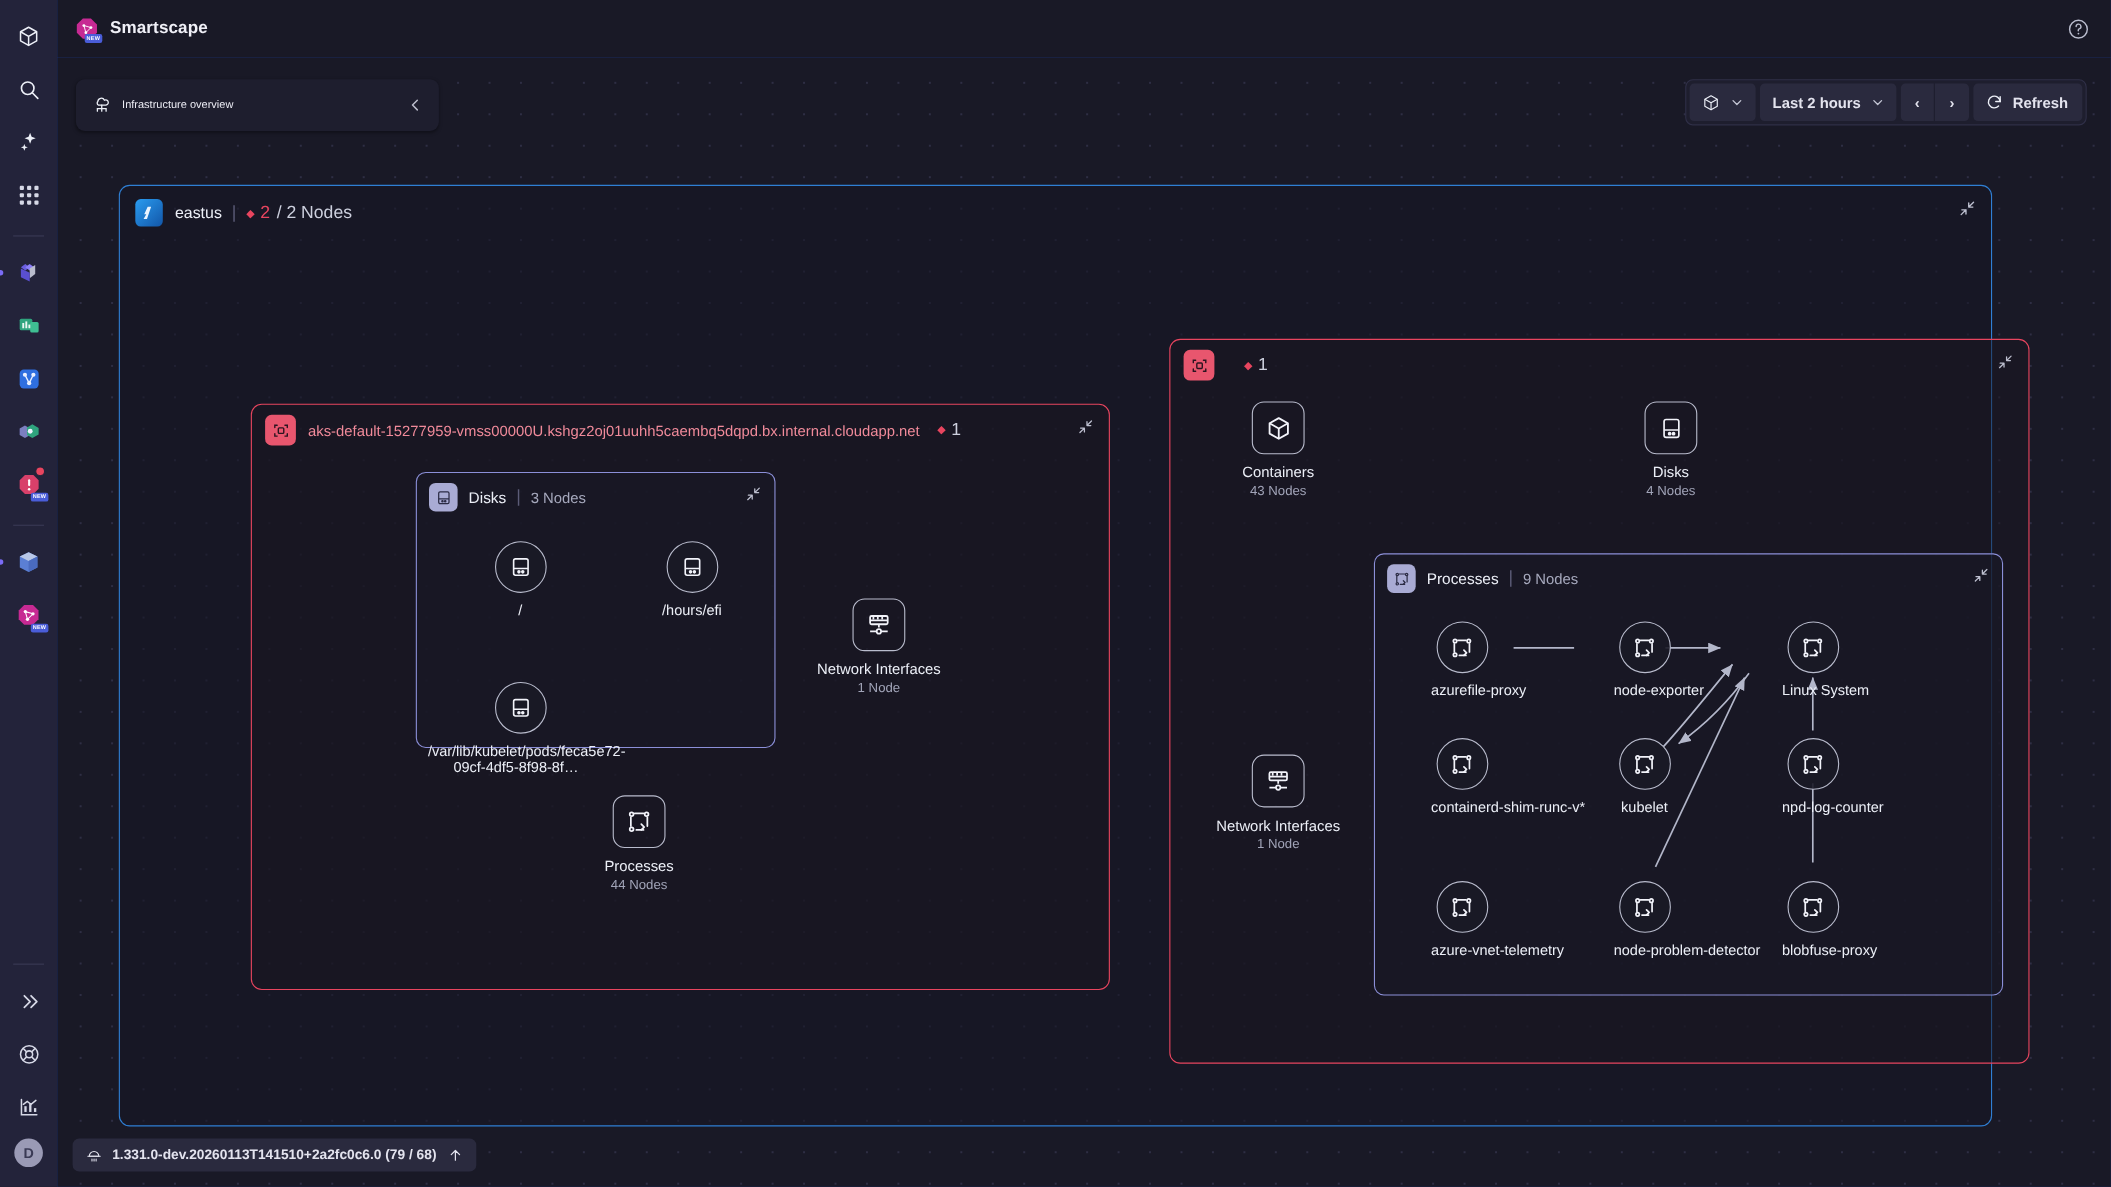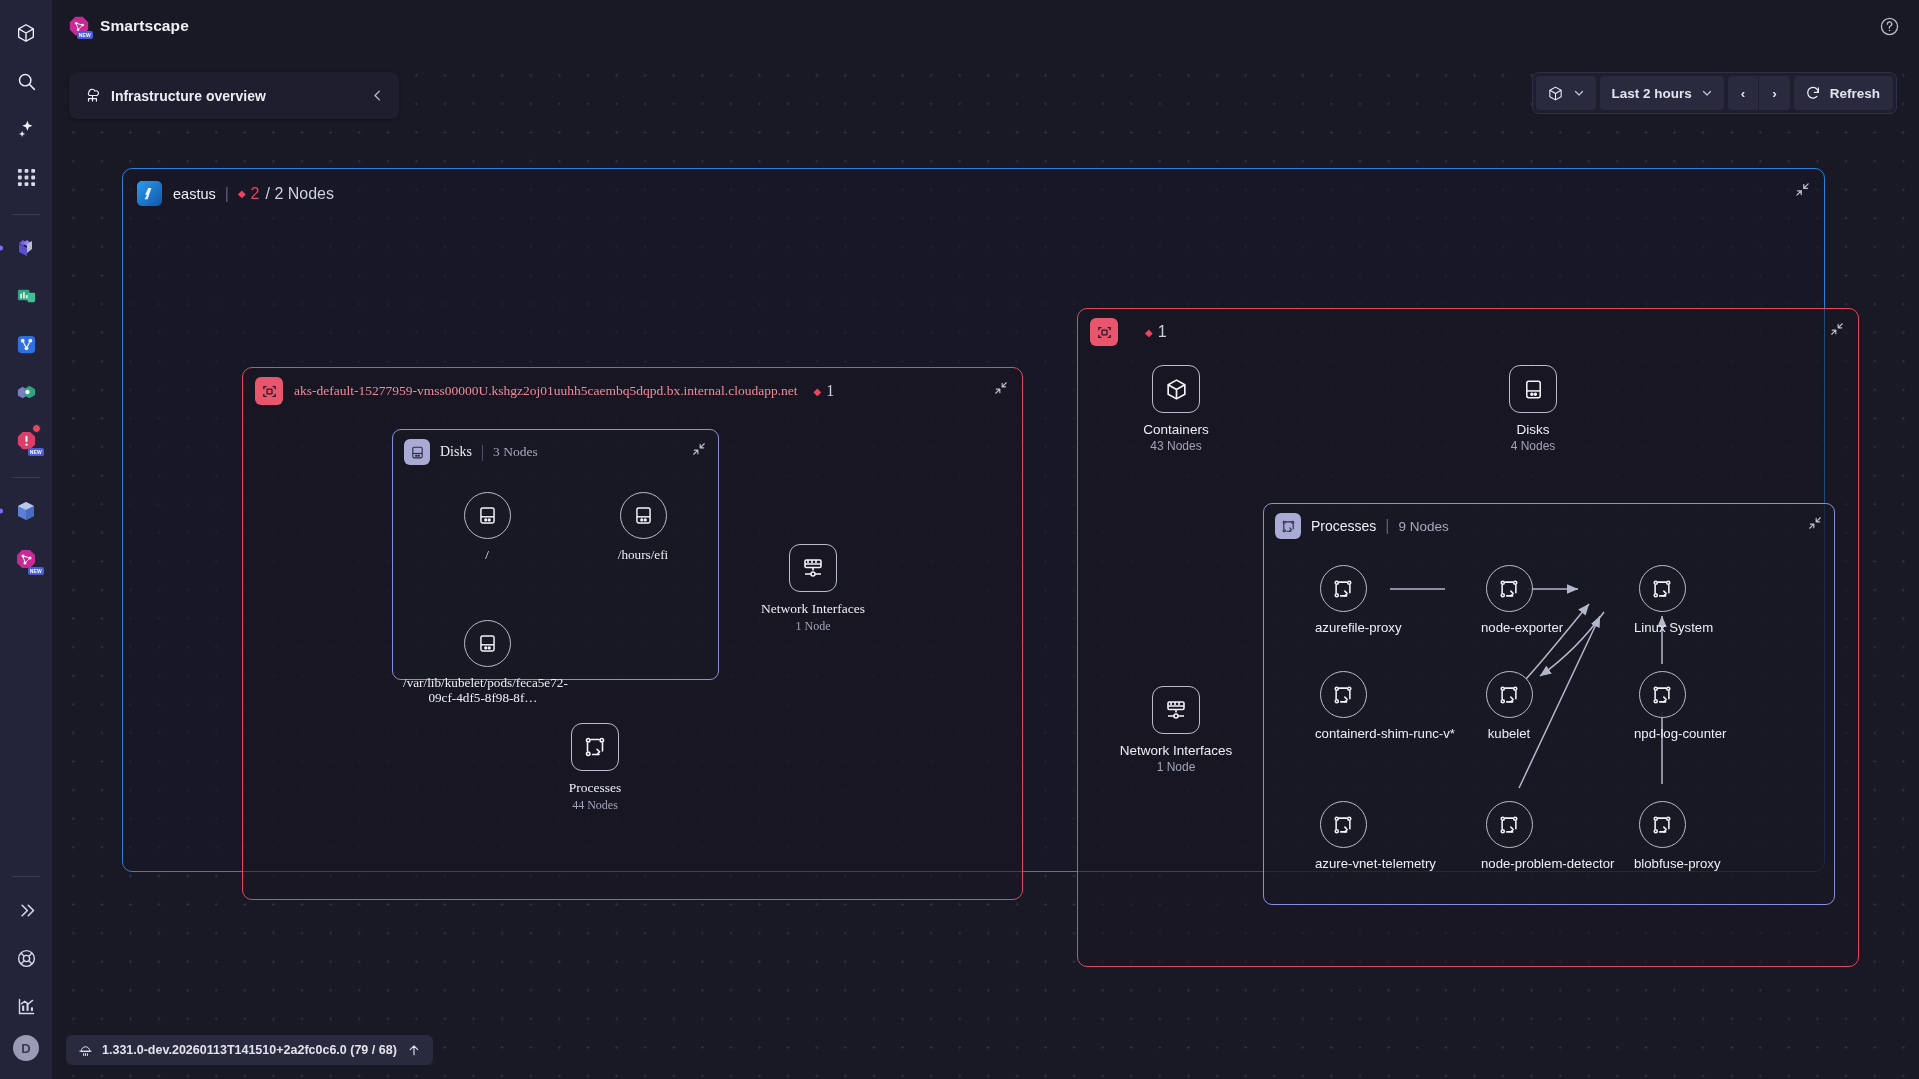--- a/index.html
+++ b/index.html
@@ -78,21 +78,21 @@
   }
 
   
   #breadcrumb {
     position:absolute; left: 17px; top: 20px; width: 330px; height: 47px;
     background: #1e1e2e; border-radius: 8px;
     display:flex; align-items:center; padding: 0 14px;
     box-shadow: 0 1px 3px rgba(0,0,0,.35);
   }
   #breadcrumb .bc-icon { margin-right: 9px; display:flex; }
-  #bc-label { font-size: 14px; font-weight: 700; color:#ececf4; flex:1; }
+  #bc-label { font-size: 10px; font-weight: 400; color:#ececf4; flex:1; }
   #bc-collapse { cursor:pointer; display:flex; opacity:.85; }
 
   
   #toolbar {
     position:absolute; right: 22px; top: 20px; height: 42px;
     display:flex; align-items:stretch;
     background:#1e1e2e; border:1px solid #2f2f47; border-radius: 7px;
     padding: 3px;
   }
   .tb-btn {
@@ -410,41 +410,41 @@
           <span class="ri">
             <svg width="16" height="16" viewBox="0 0 24 24" fill="none" stroke="#eceff7" stroke-width="1.9" stroke-linecap="round">
               <path d="M20 11a8 8 0 1 0-2.2 6.1"></path>
                 <path d="M20 4.5V11h-6"></path>
             </svg>
           </span>
           <span>Refresh</span>
         </button>
       </div>
 
-      <div class="region" style="left:56px; top:116px; width:1703px; height:704px;margin-left:14px;">
+      <div class="region" style="left:56px; top:116px; width:1703px; height:856px;">
         <div class="region-head">
           <div class="region-logo">
             <svg width="15" height="15" viewBox="0 0 24 24" fill="#eaf4ff">
               <path d="M10 3h5l-6 18H4l4-7H5z"></path>
             </svg>
           </div>
           <span class="region-name">eastus</span>
           <span class="sep">|</span>
           <span class="diamond">◆</span>
           <span class="cnt-bad">2</span>
           <span class="cnt-tot" style="margin-left:6px">/ 2 Nodes</span>
         </div>
         <span class="collapse-ico" style="right:14px; top:13px;">
           <svg width="15" height="15" viewBox="0 0 24 24" fill="none" stroke="#cfd2e2" stroke-width="2" stroke-linecap="round" stroke-linejoin="round">
             <path d="M3 21l7-7M10 20v-6H4"></path>
               <path d="M21 3l-7 7M14 4v6h6"></path>
           </svg>
         </span>
 
-        <div class="host" style="left:119px; top:198px; width:781px; height:533px;font-family:Liberation Serif, serif;">
+        <div class="host" style="left:119px; top:198px; width:781px; height:533px;">
           <div class="host-head">
             <div class="host-badge">
               <svg width="17" height="17" viewBox="0 0 24 24" fill="none" stroke="#2a1420" stroke-width="1.8" stroke-linecap="round">
                 <path d="M4 8V5h3M20 8V5h-3M4 16v3h3M20 16v3h-3"></path>
                 <rect x="8.5" y="8.5" width="7" height="7" rx="1.2"></rect>
               </svg>
             </div>
             <span class="host-name">aks-default-15277959-vmss00000U.kshgz2oj01uuhh5caembq5dqpd.bx.internal.cloudapp.net</span>
             <span class="diamond" style="margin-left:16px">◆</span>
             <span class="cnt-tot">1</span>

